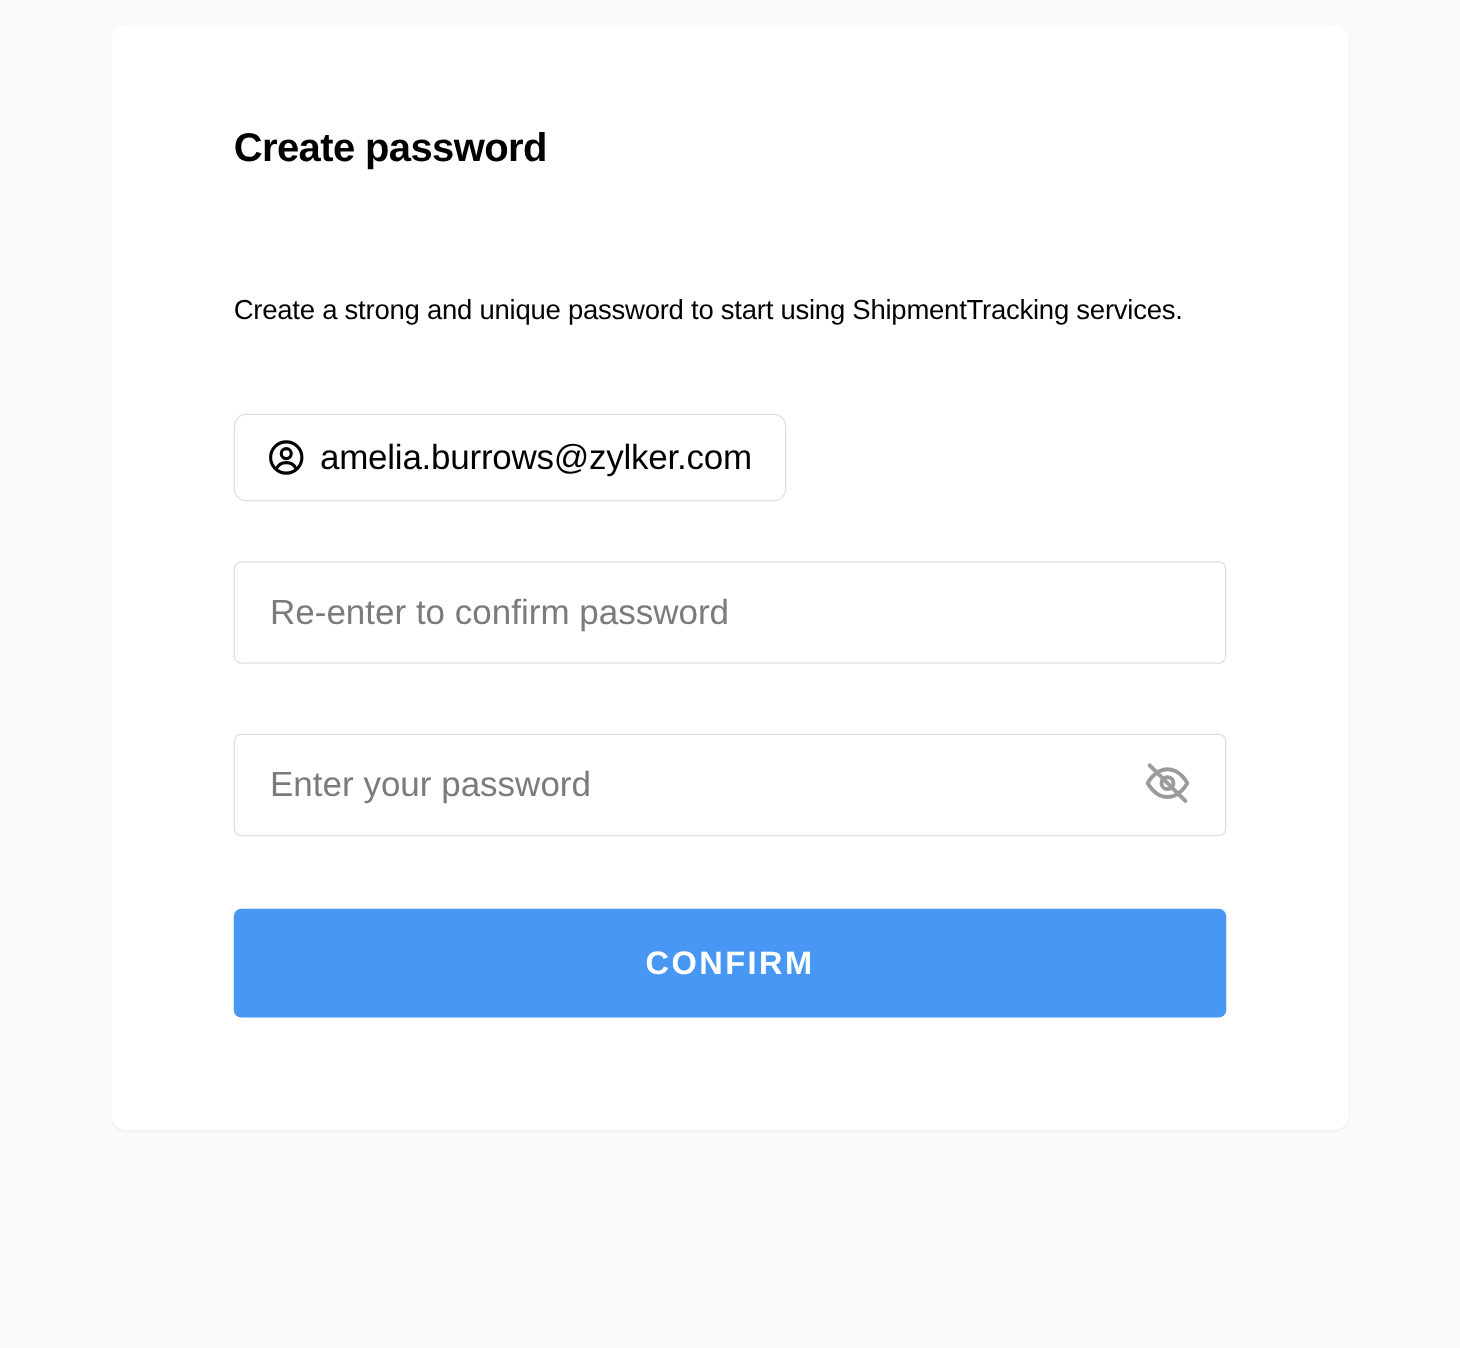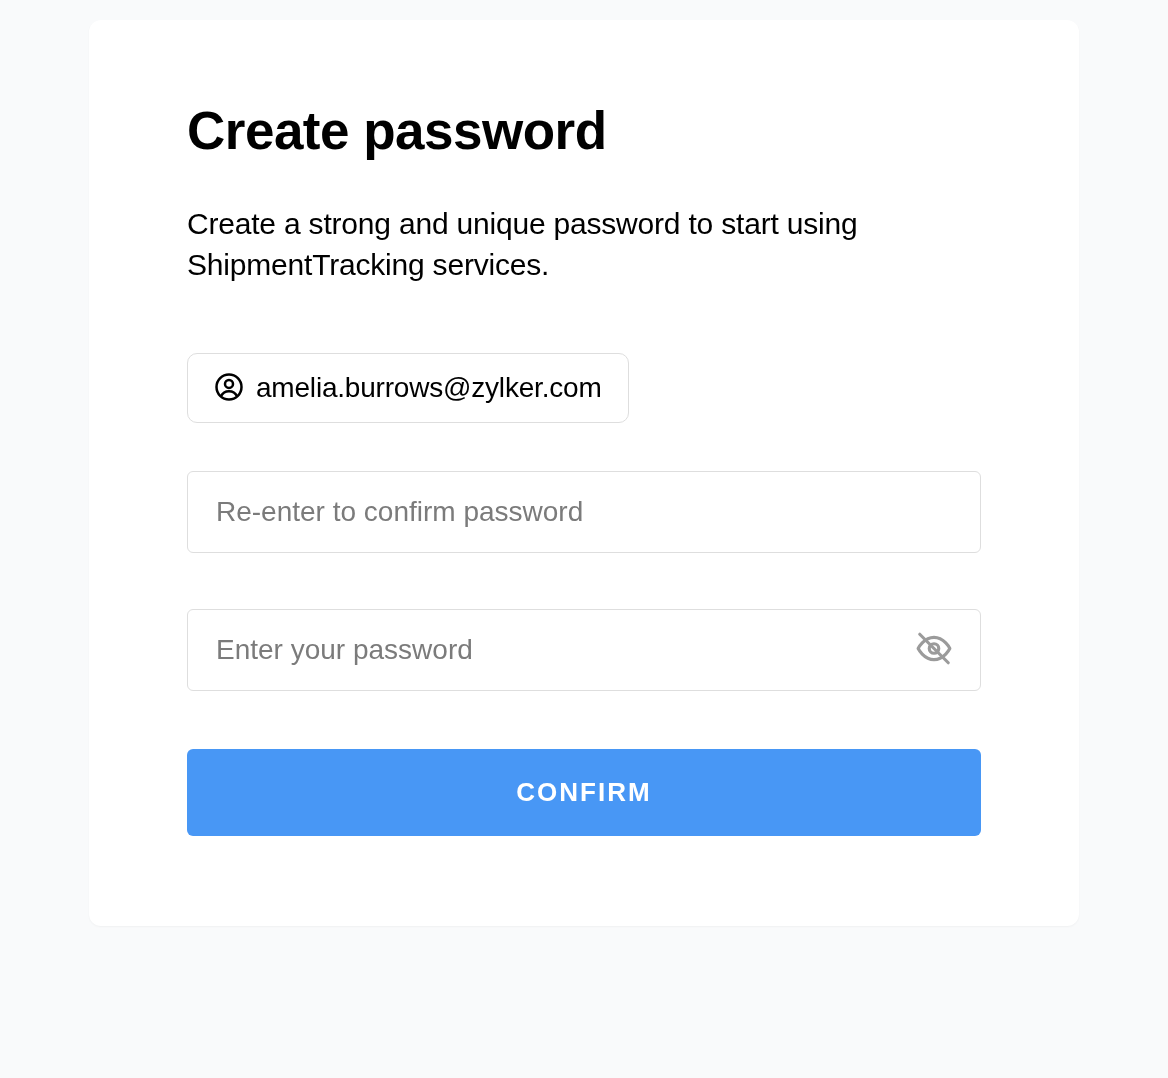--- a/index.html
+++ b/index.html
@@ -16,36 +16,36 @@
     }
     .card {
       background: #ffffff;
       border-radius: 12px;
       width: 990px;
       margin: 0 auto;
       padding: 80px 98px 90px 98px;
       box-shadow: 0 1px 2px rgba(0,0,0,0.04);
     }
     .title {
-      font-size: 53px;
+      font-size: 32px;
       font-weight: 700;
       color: #000000;
       letter-spacing: -0.5px;
-      margin-bottom: 43px;
+      margin-bottom: 96px;
     }
     .subtitle {
-      font-size: 30px;
+      font-size: 22px;
       color: #000000;
       line-height: 1.35;
       margin-bottom: 68px;
       letter-spacing: -0.2px;
     }
     .email-chip {
       display: inline-flex;
-      align-items: flex-start;
+      align-items: center;
       border: 1px solid #dedede;
       border-radius: 10px;
       padding: 18px 26px;
       gap: 12px;
       margin-bottom: 48px;
     }
     .email-chip .icon {
       display: inline-flex;
       align-items: center;
       justify-content: center;

